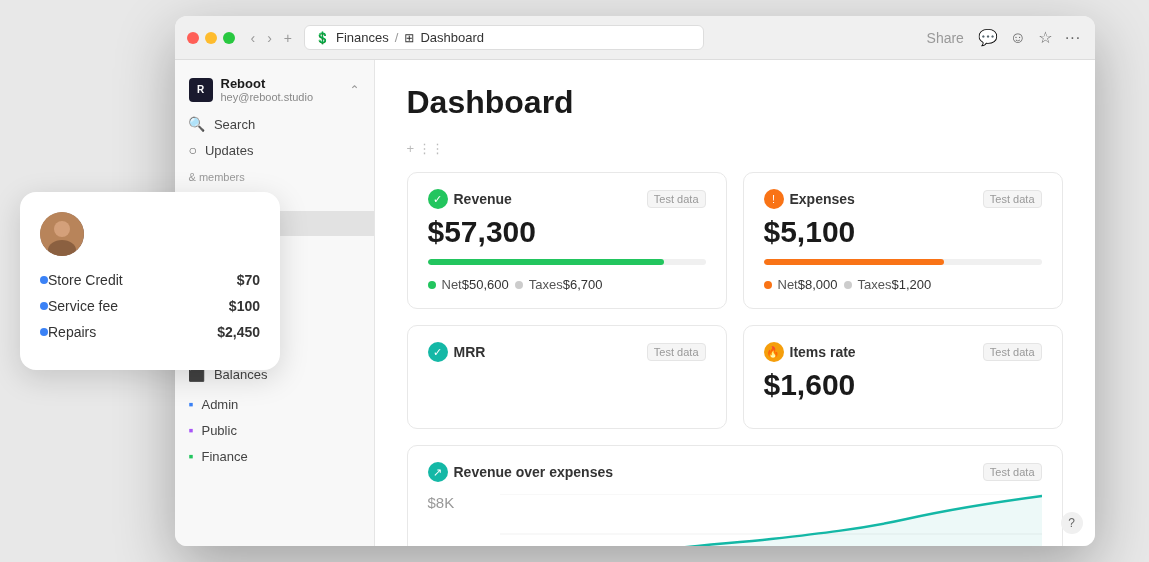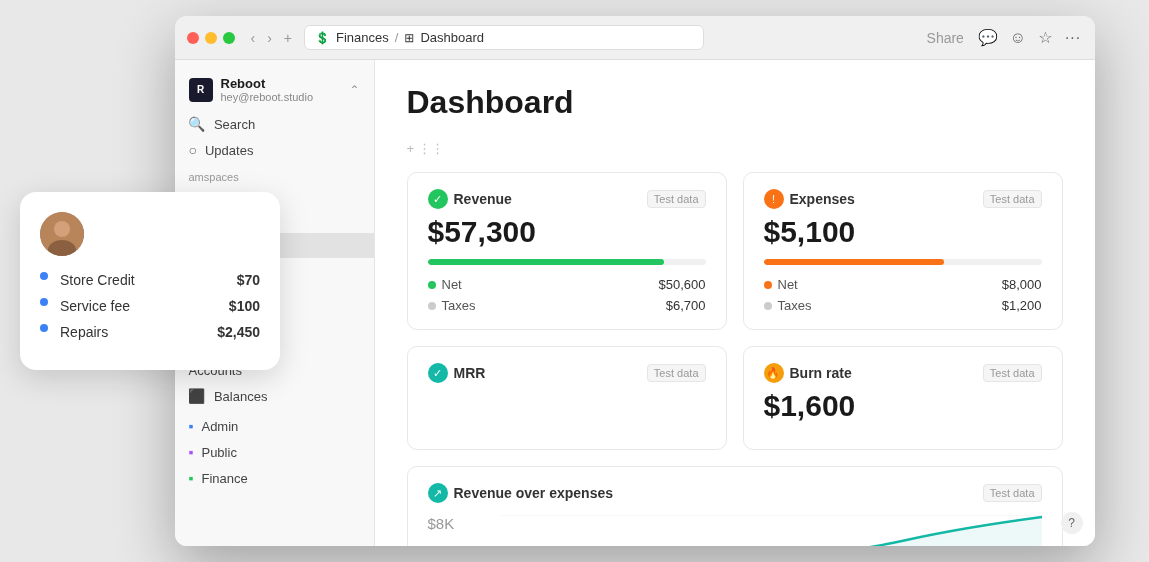--- a/index.html
+++ b/index.html
@@ -295,21 +295,21 @@
     .metric-bar {
       height: 100%;
       border-radius: 3px;
     }
 
     .bar-green { background: #22c55e; width: 85%; }
     .bar-orange { background: #f97316; width: 65%; }
 
     .metric-rows {
       display: flex;
-      flex-direction: column;
+      flex-direction: row;
       gap: 6px;
     }
 
     .metric-row {
       display: flex;
       align-items: center;
       justify-content: space-between;
       font-size: 13px;
     }
 
@@ -422,22 +422,22 @@
       width: 100%;
       height: 100%;
       background: linear-gradient(135deg, #c4956a 0%, #8B6B5A 50%, #6d4c3d 100%);
       display: flex;
       align-items: flex-end;
       justify-content: center;
     }
 
     .line-item {
       display: flex;
-      align-items: flex-start;
-      gap: 12px;
+      align-items: center;
+      gap: 0;
       margin-bottom: 10px;
     }
 
     .line-dot {
       width: 8px;
       height: 8px;
       border-radius: 50%;
       background: #3b82f6;
       flex-shrink: 0;
     }
@@ -555,21 +555,20 @@
       <div class="sidebar-item">
         <span class="sidebar-item-icon">🔍</span>
         <span>Search</span>
       </div>
 
       <div class="sidebar-item">
         <span class="sidebar-item-icon">○</span>
         <span>Updates</span>
       </div>
 
-      <div class="sidebar-section-label">amspaces</div>
       <div class="sidebar-section-label">&amp; members</div>
       <div class="sidebar-section-label">e</div>
 
       <div class="sidebar-spacer"></div>
 
       <div class="sidebar-nav-item active">
         <span>oard</span>
       </div>
       <div class="sidebar-nav-item">
         <span>ctions</span>
@@ -685,21 +684,21 @@
               <span class="metric-title">MRR</span>
             </div>
             <span class="test-data-badge">Test data</span>
           </div>
         </div>
 
         <div class="metric-card">
           <div class="metric-header">
             <div class="metric-title-row">
               <div class="metric-icon icon-amber">🔥</div>
-              <span class="metric-title">Burn rate</span>
+              <span class="metric-title">Items rate</span>
             </div>
             <span class="test-data-badge">Test data</span>
           </div>
           <div class="metric-value">$1,600</div>
         </div>
 
       </div>
 
       <div class="chart-card">
         <div class="chart-header">

